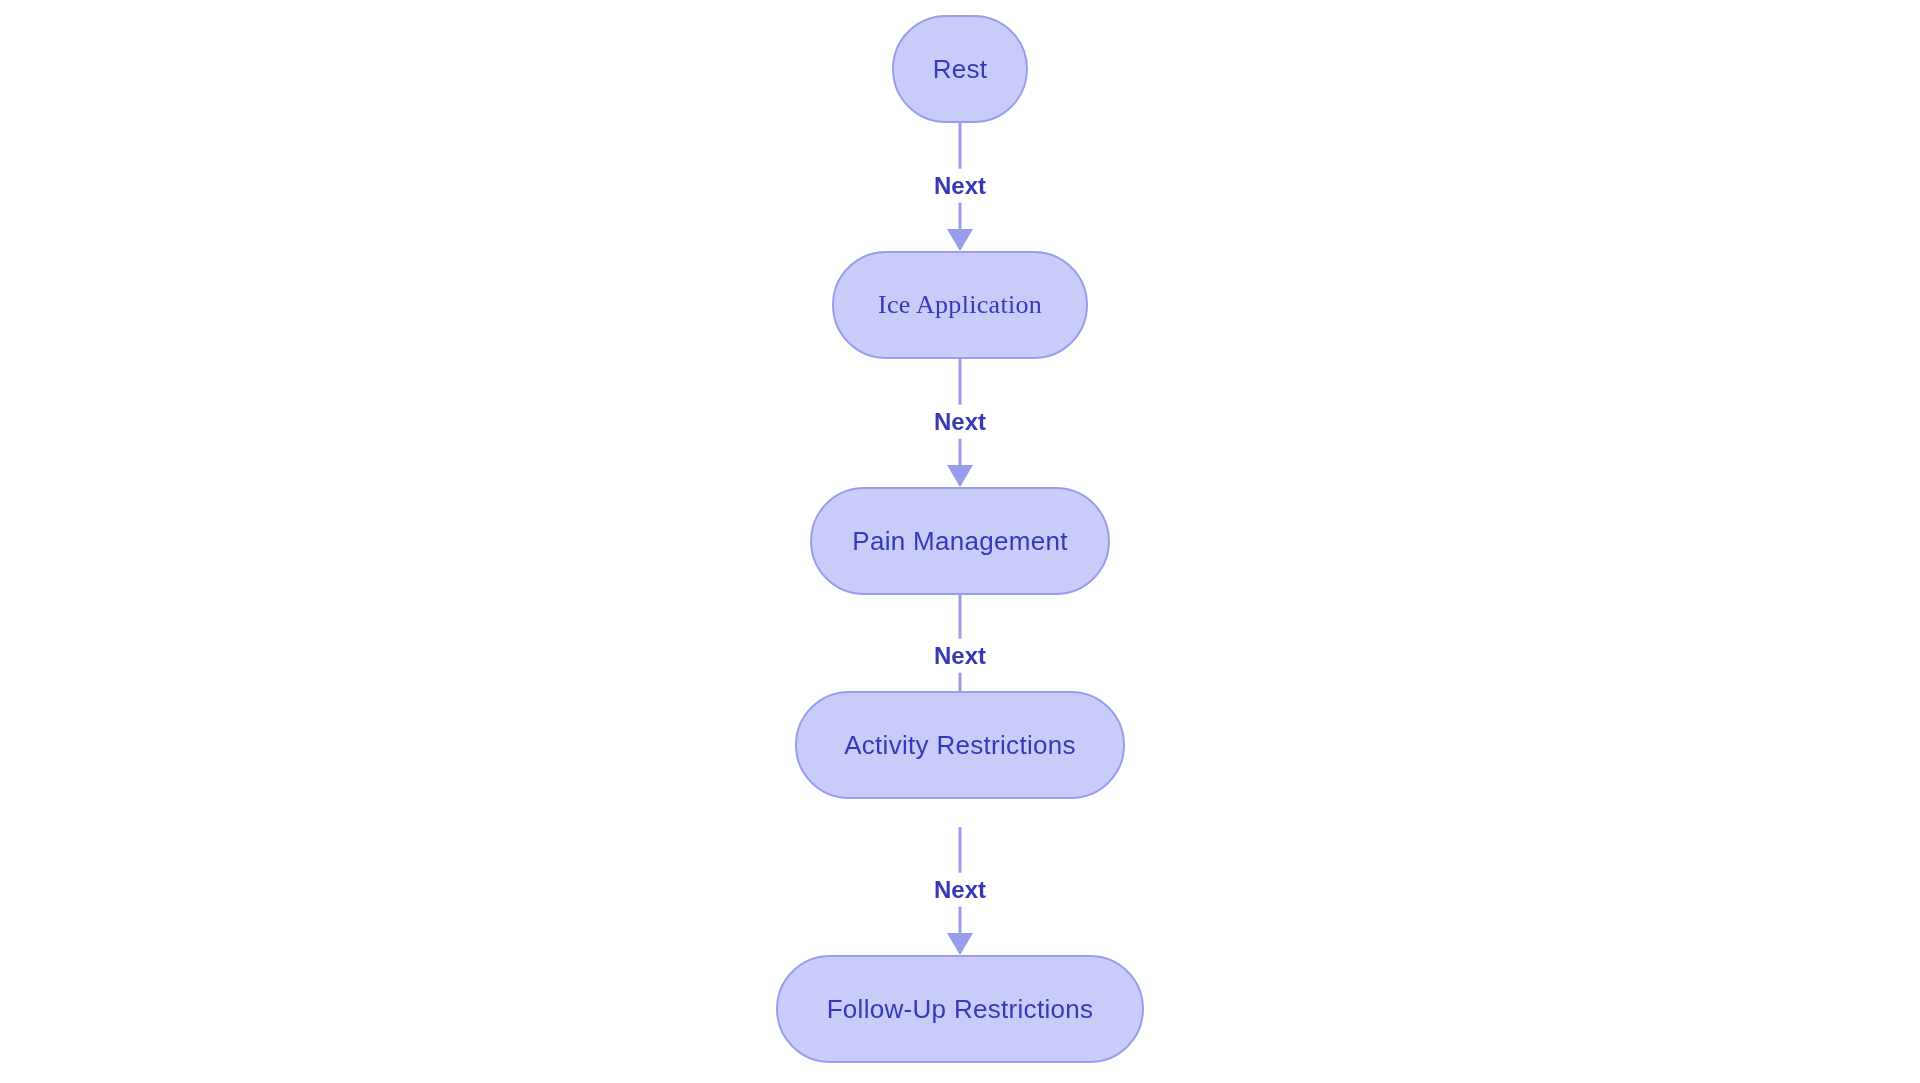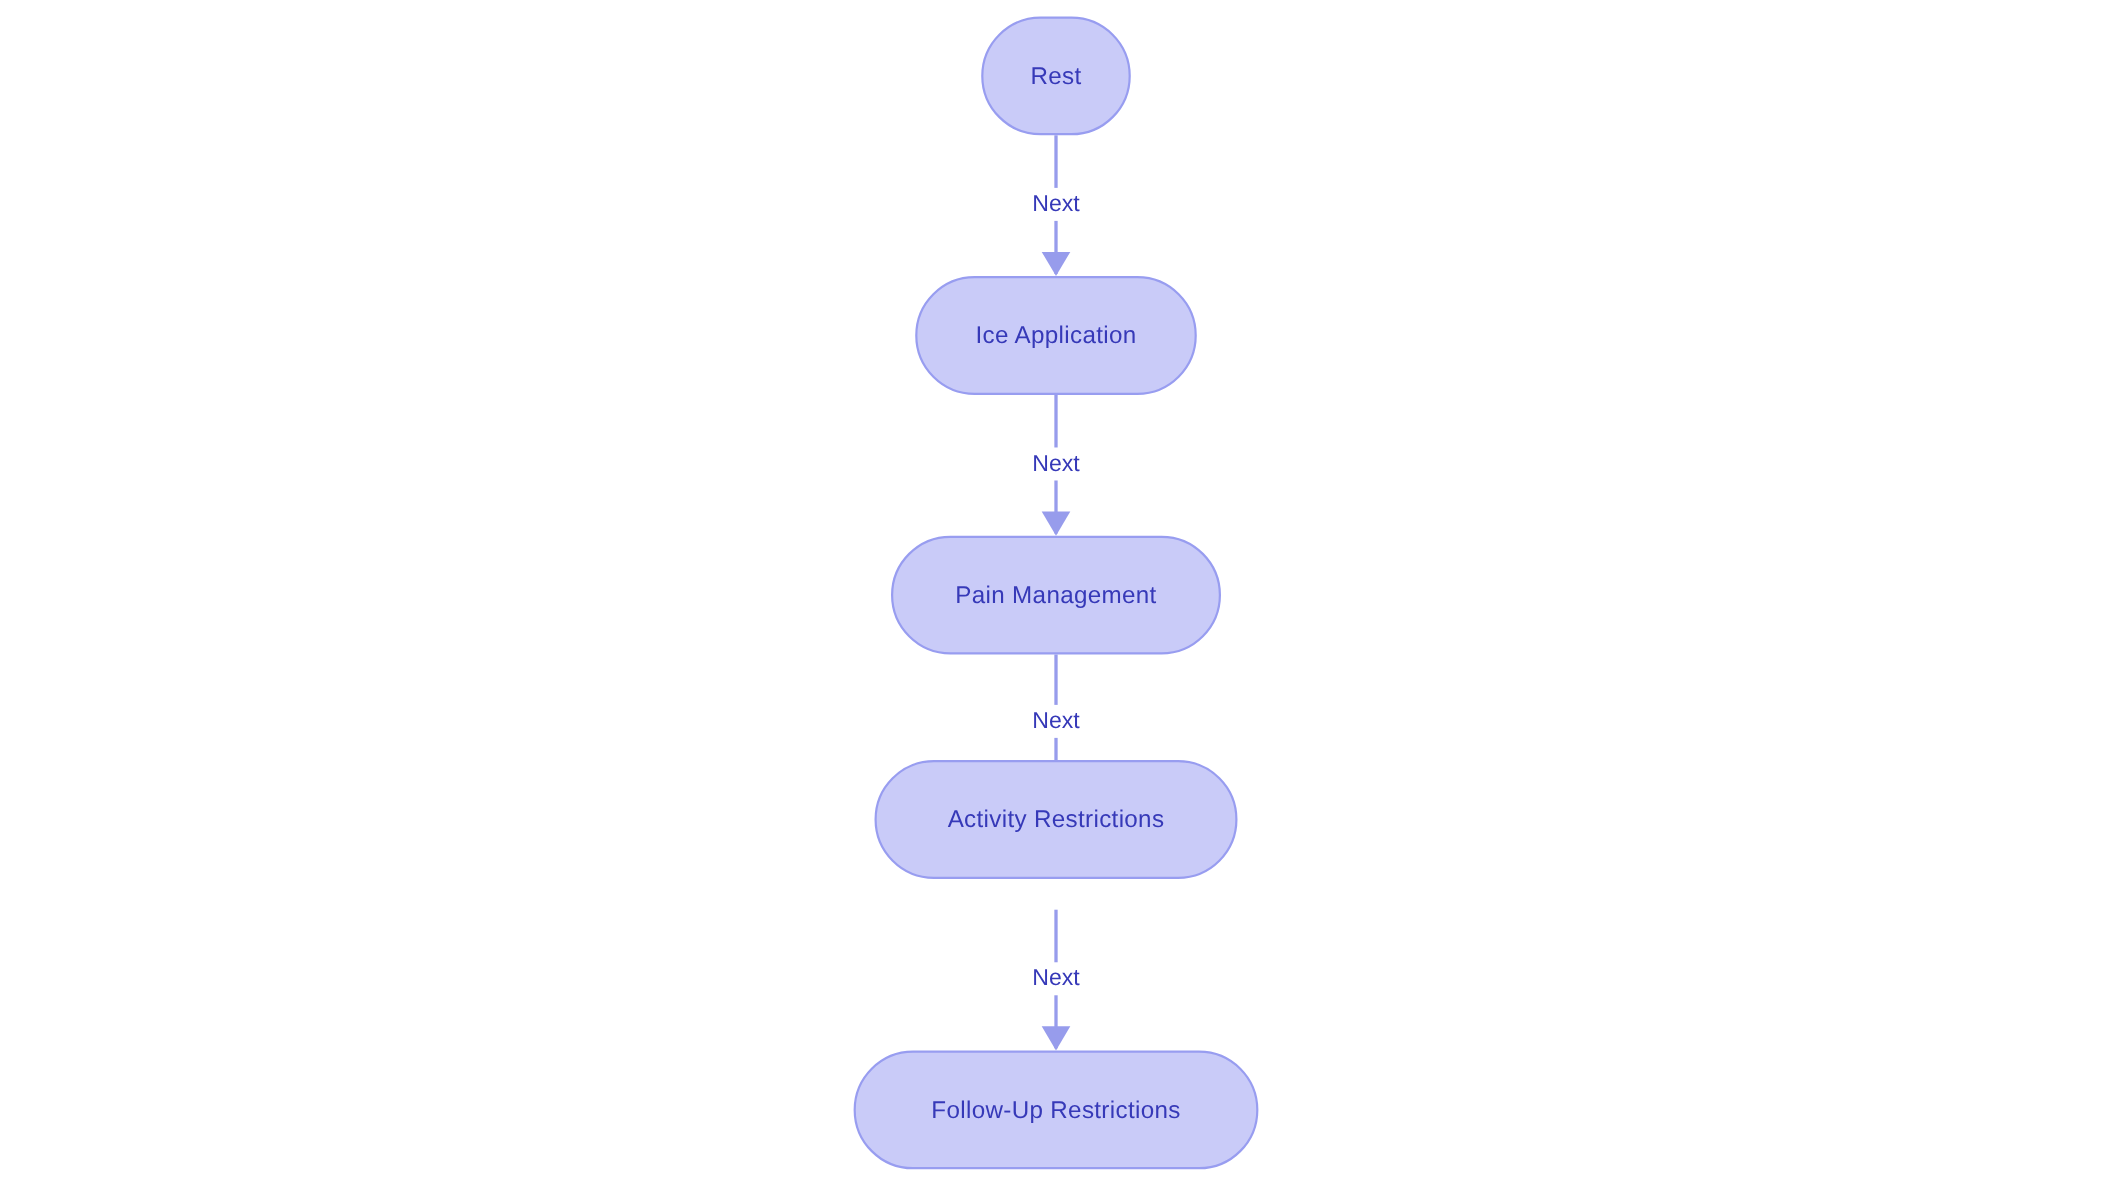--- a/index.html
+++ b/index.html
@@ -29,26 +29,26 @@
     left: 50%;
     transform: translateX(-50%);
     height: 108px;
     border-radius: 54px;
     background: var(--node-fill);
     border: 2px solid var(--node-border);
     display: flex;
     align-items: center;
     justify-content: center;
     color: var(--node-text);
-    font-size: 22px;
+    font-size: 26px;
     letter-spacing: 0.3px;
     white-space: nowrap;
   }
   .node-1 { top: 15px;  width: 136px; }
-  .node-2 { top: 251px; width: 256px; }
+  .node-2 { top: 251px; width: 256px; font-family: Liberation Serif, serif; }
   .node-3 { top: 487px; width: 300px; justify-content: center; }
   .node-4 { top: 691px; width: 330px; }
   .node-5 { top: 955px; width: 368px; }
 
   .edge {
     position: absolute;
     left: 0;
     right: 0;
   }
   .edge-1 { top: 123px; height: 128px; }
@@ -77,22 +77,23 @@
     border-top: 22px solid var(--edge-line);
   }
   .edge-label {
     position: absolute;
     left: 50%;
     top: 50%;
     transform: translate(-50%, -54%);
     background: var(--background);
     padding: 3px 8px;
     color: var(--edge-label-text);
-    font-size: 21px;
+    font-size: 24px;
     white-space: nowrap;
+    font-weight: bold;
   }
 </style>
 </head>
 <body>
 
 <div class="canvas">
 
   <div class="edge edge-1">
     <div class="edge-line"></div>
     <div class="arrowhead"></div>

